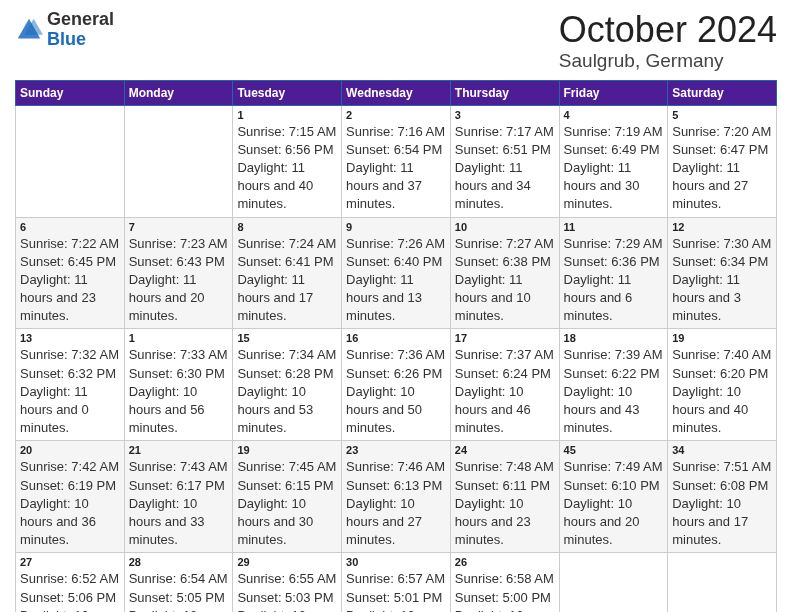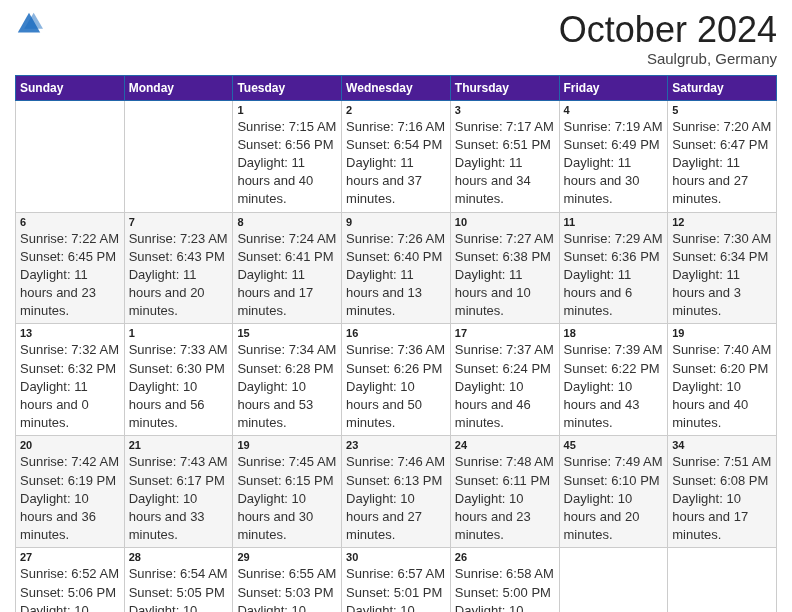--- a/index.html
+++ b/index.html
@@ -33,30 +33,29 @@
       font-weight: bold;
       line-height: 1.1;
     }
     .logo-general { color: #333; }
     .logo-blue { color: #1a6bbf; }
     .logo-icon {
       width: 28px;
       height: 28px;
     }
     .title-block {
-      text-align: right;
     }
     .month-title {
       font-size: 36px;
       font-weight: normal;
       color: #222;
       line-height: 1.1;
     }
     .subtitle {
-      font-size: 15px;
+      font-size: 19px;
       color: #444;
     }
     .calendar {
       flex: 1;
       border: 1px solid #ccc;
       border-collapse: collapse;
       width: 100%;
       table-layout: fixed;
     }
     .calendar th {
@@ -102,20 +101,24 @@
 </head>
 <body>
 
 <div class="page">
   <div class="header">
     <div class="logo">
       <svg class="logo-icon" viewBox="0 0 30 30" xmlns="http://www.w3.org/2000/svg">
         <polygon points="15,3 27,24 3,24" fill="#1a6bbf" opacity="0.85"></polygon>
         <polygon points="20,3 30,20 10,20" fill="#1a6bbf" opacity="0.5"></polygon>
       </svg>
+      <div class="logo-text">
+        <span class="logo-general">General</span><br>
+        <span class="logo-blue">Blue</span>
+      </div>
     </div>
     <div class="title-block">
       <div class="month-title">October 2024</div>
       <div class="subtitle">Saulgrub, Germany</div>
     </div>
   </div>
 
   <table class="calendar">
     <thead>
       <tr>

